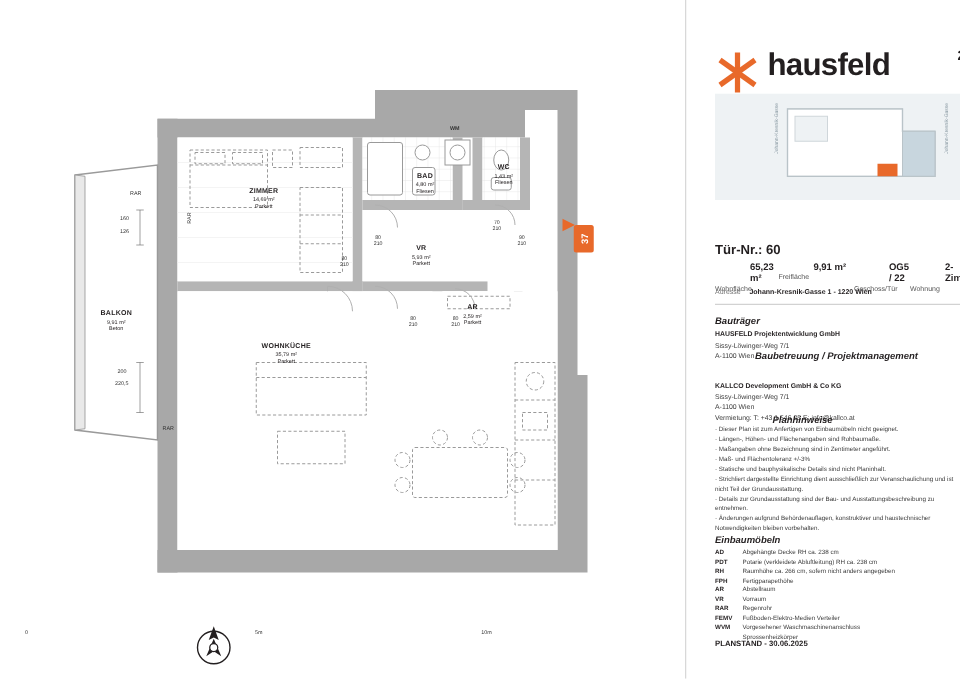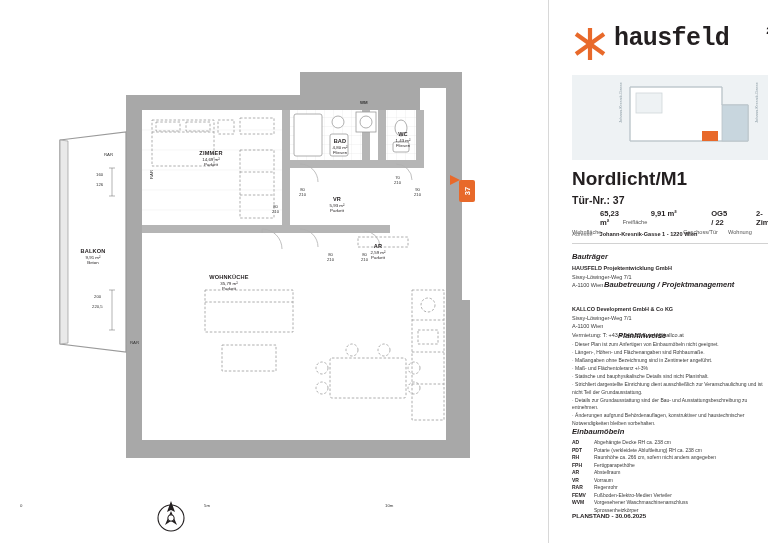--- a/index.html
+++ b/index.html
@@ -16,21 +16,21 @@
 
   
   .vdiv {
     position:absolute; left:548px; top:0; width:1px; height:543px;
     background:#d8d8d8;
   }
 
   
   .right { position:absolute; left:565px; top:0; width:203px; height:543px; }
 
-  .logo-row { position:absolute; left:7px; top:22px; width:196px; height:44px;font-family:Liberation Mono, monospace; }
+  .logo-row { position:absolute; left:7px; top:36px; width:196px; height:44px; }
   .logo-mark { position:absolute; left:0; top:4px; width:36px; height:36px; }
   .logo-text {
     position:absolute; left:42px; top:2px;
     font-size:25px; font-weight:bold; letter-spacing:-0.6px; color:#231f20;
   }
   .logo-sup {
     position:absolute; left:194px; top:3px;
     font-size:11px; font-weight:bold; color:#231f20;
   }
 
@@ -375,22 +375,21 @@
         <path d="M58 12 H150 V30 H176 V66 H58 Z" fill="#ffffff" stroke="#cfd6da" stroke-width="1"></path>
         <path d="M58 12 H150 V30 H176 V66 H58 Z" fill="none" stroke="#b9c3c8" stroke-width="1"></path>
         <rect x="150" y="30" width="26" height="36" fill="#c8d6de" stroke="#b9c3c8" stroke-width="0.8"></rect>
         <rect x="64" y="18" width="26" height="20" fill="#eef2f4" stroke="#cfd6da" stroke-width="0.8"></rect>
         <rect x="130" y="56" width="16" height="10" fill="#e8692a"></rect>
         <text x="50" y="48" fill="#8a9aa3" font-size="4" font-family="Liberation Sans, sans-serif" transform="rotate(-90 50 48)">Johann-Kresnik-Gasse</text>
         <text x="186" y="48" fill="#8a9aa3" font-size="4" font-family="Liberation Sans, sans-serif" transform="rotate(-90 186 48)">Johann-Kresnik-Gasse</text>
       </svg>
     </div>
 
-    <div class="proj-title">Nordlicht/M1</div>
-    <div class="unit-no">Tür-Nr.: 37</div>
+    <div class="unit-no">Tür-Nr.: 60</div>
 
     <div class="facts">
       <div class="facts-row">
         <div class="fact f1">
           <b>65,23 m²</b>
           <span class="sub">Wohnfläche</span>
         </div>
         <div class="fact f2">
           <b>9,91 m²</b>
           <span class="sub">Freifläche</span>

